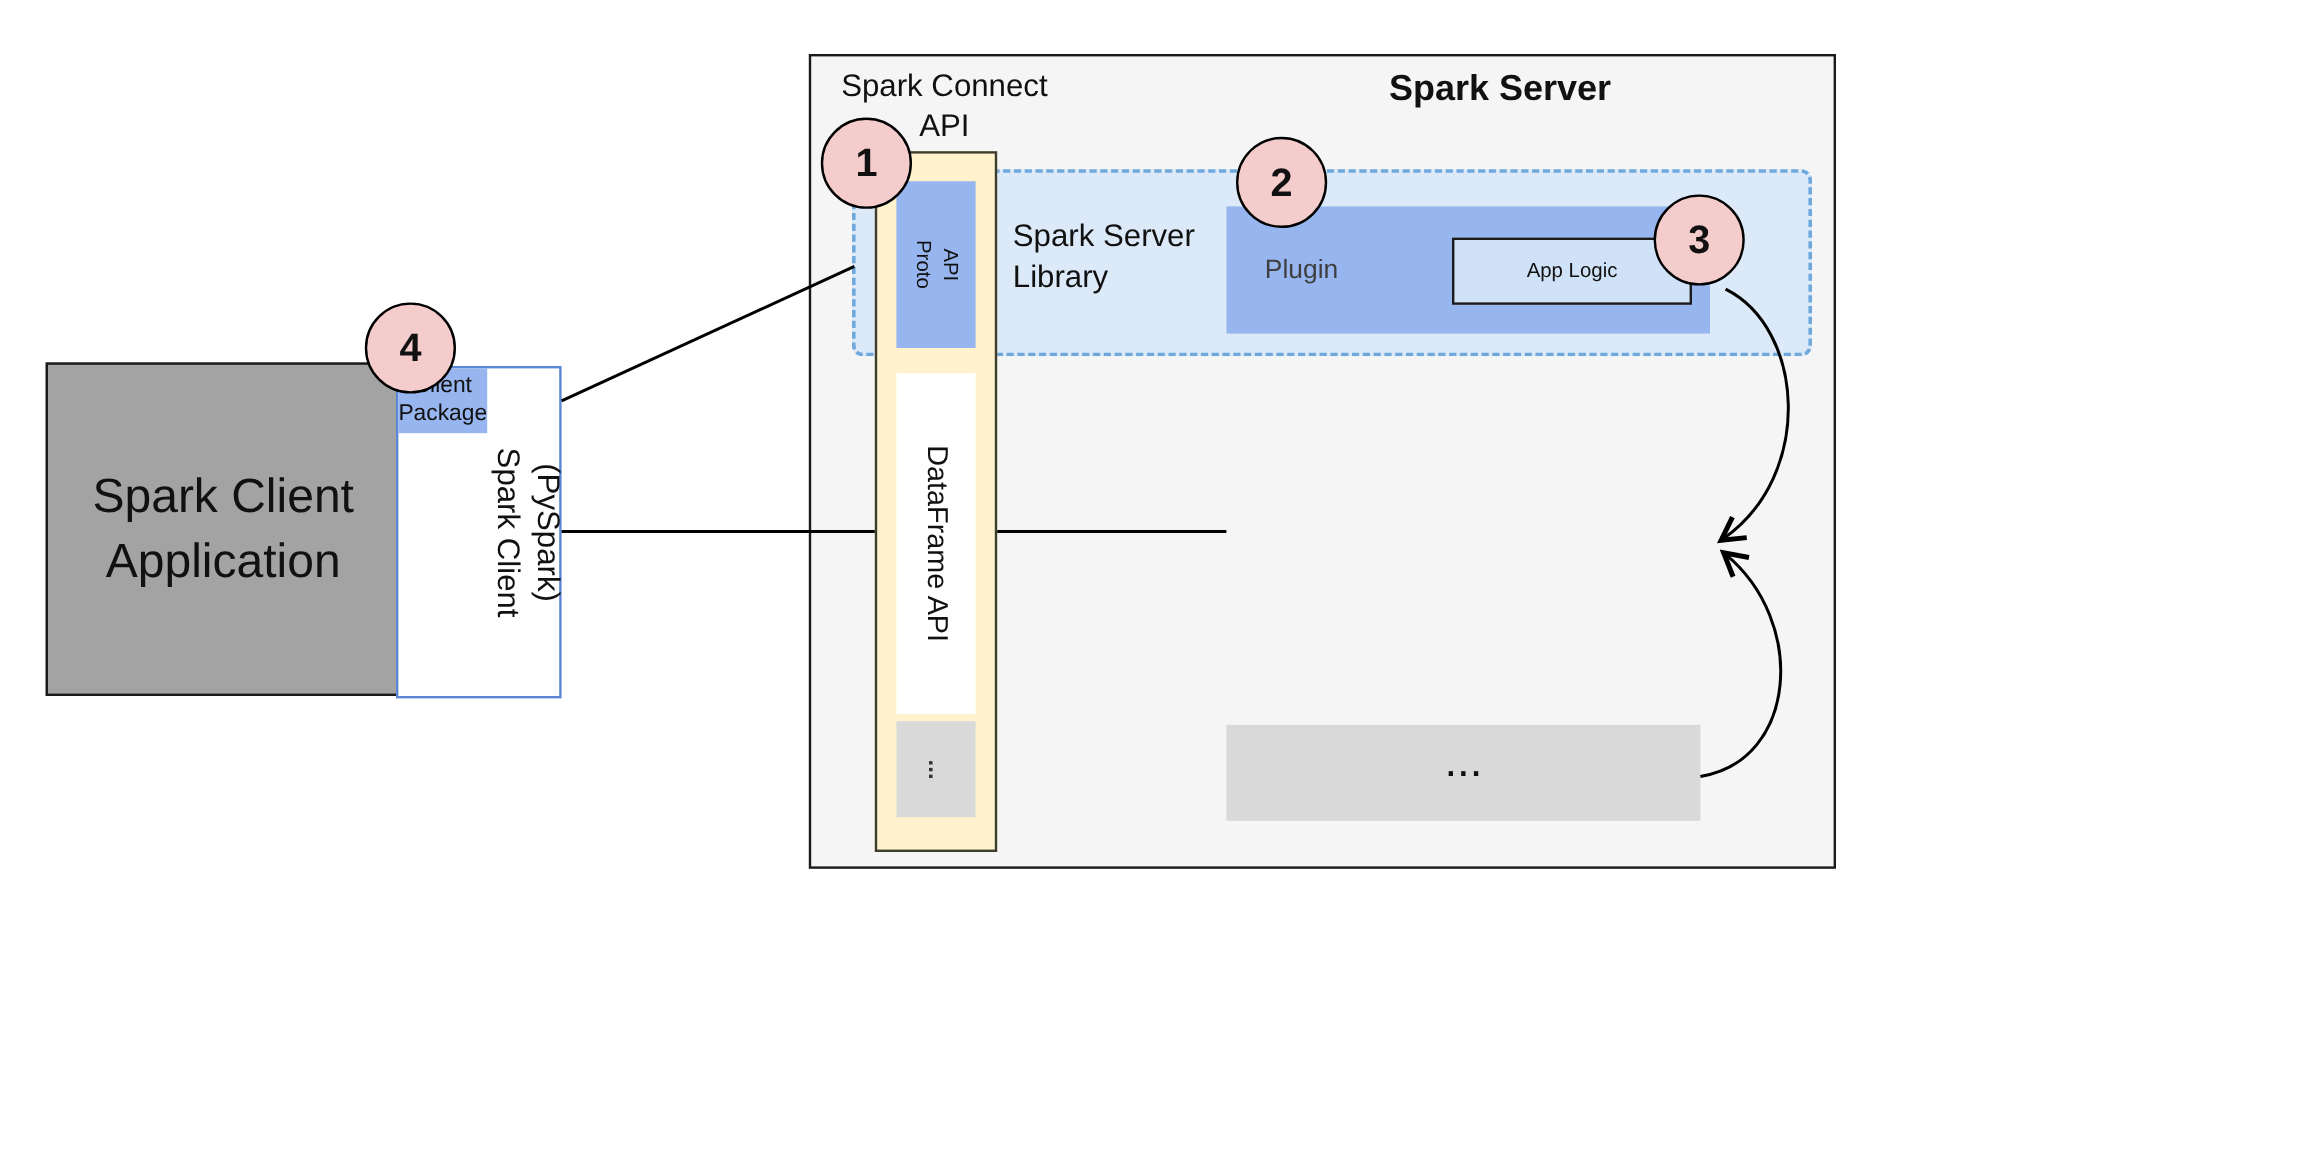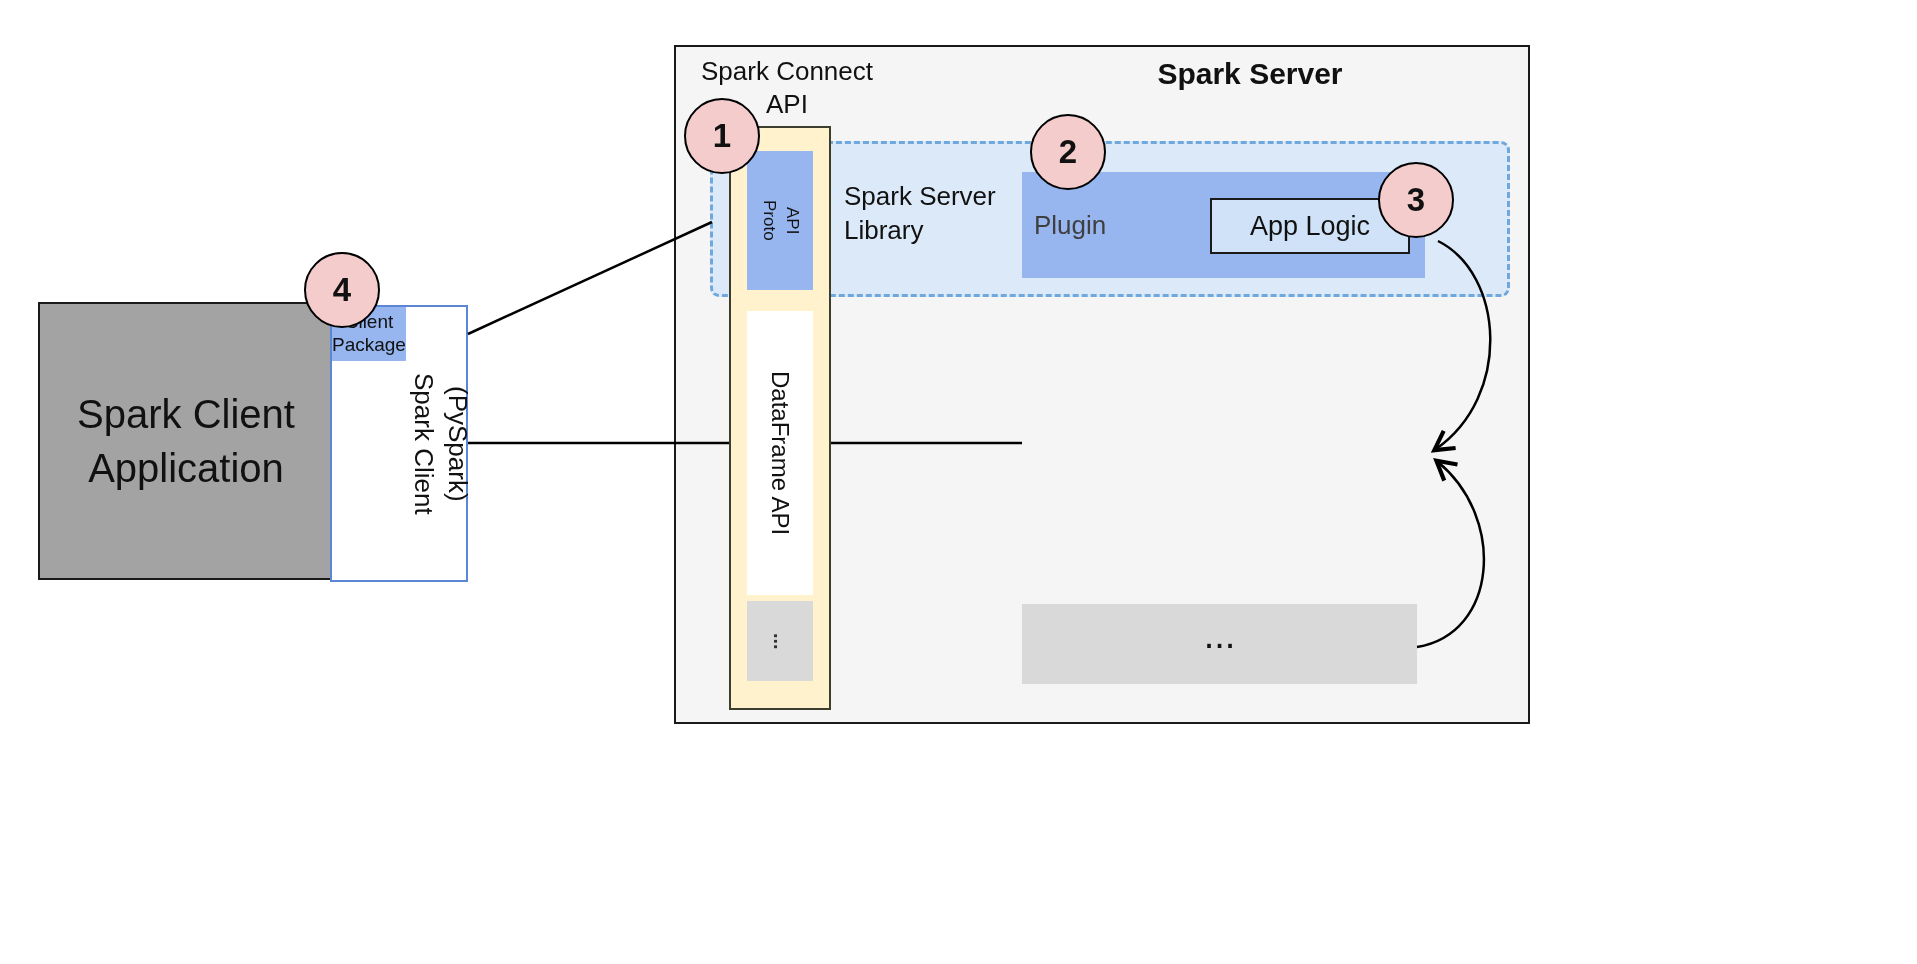--- a/index.html
+++ b/index.html
@@ -15,22 +15,22 @@
   
   .server-box{left:674px;top:45px;width:856px;height:679px;background:#f5f5f5;border:2px solid #1a1a1a;}
   .server-title{left:1090px;top:57px;width:320px;text-align:center;font-size:30px;font-weight:bold;}
   .connect-api-label{left:688px;top:55px;width:198px;text-align:center;font-size:26px;line-height:1.25;}
   .dashed-box{left:710px;top:141px;width:800px;height:156px;background:#dce9f8;border:3px dashed #6fa8dc;border-radius:9px;}
   .yellow-col{left:729px;top:126px;width:102px;height:584px;background:#fff2cc;border:2px solid #3d3d2e;}
   .proto-box{left:747px;top:151px;width:66px;height:139px;background:#97b5ef;}
   .proto-box span{font-size:17px;line-height:1.35;text-align:center;}
   .library-label{left:844px;top:180px;width:220px;font-size:26px;line-height:1.3;}
   .plugin-box{left:1022px;top:172px;width:403px;height:106px;background:#97b5ef;display:flex;align-items:center;}
-  .plugin-label{padding-left:12px;font-size:26px;color:#3f3f3f;}
-  .app-logic-box{left:1210px;top:198px;width:200px;height:56px;background:#cfe2f7;border:2px solid #1a1a1a;font-size:27px;text-align:right;}
+  .plugin-label{padding-left:32px;font-size:22px;color:#3f3f3f;}
+  .app-logic-box{left:1210px;top:198px;width:200px;height:56px;background:#cfe2f7;border:2px solid #1a1a1a;font-size:17px;text-align:right;}
   .dataframe-box{left:747px;top:311px;width:66px;height:284px;background:#ffffff;}
   .dataframe-box span{font-size:24px;}
   .api-more-box{left:747px;top:601px;width:66px;height:80px;background:#d9d9d9;}
   .api-more-box span{font-size:20px;font-weight:bold;color:#333;}
   .core-box{left:1022px;top:370px;width:403px;height:146px;background:#ffffff;font-size:40px;}
   .more-box{left:1022px;top:604px;width:395px;height:80px;background:#d9d9d9;font-size:38px;}
   .more-box span{transform:translateY(-9px);}
 
   
   .green-box{left:38px;top:302px;width:296px;height:278px;background:#a3a3a3;border:2px solid #1a1a1a;

